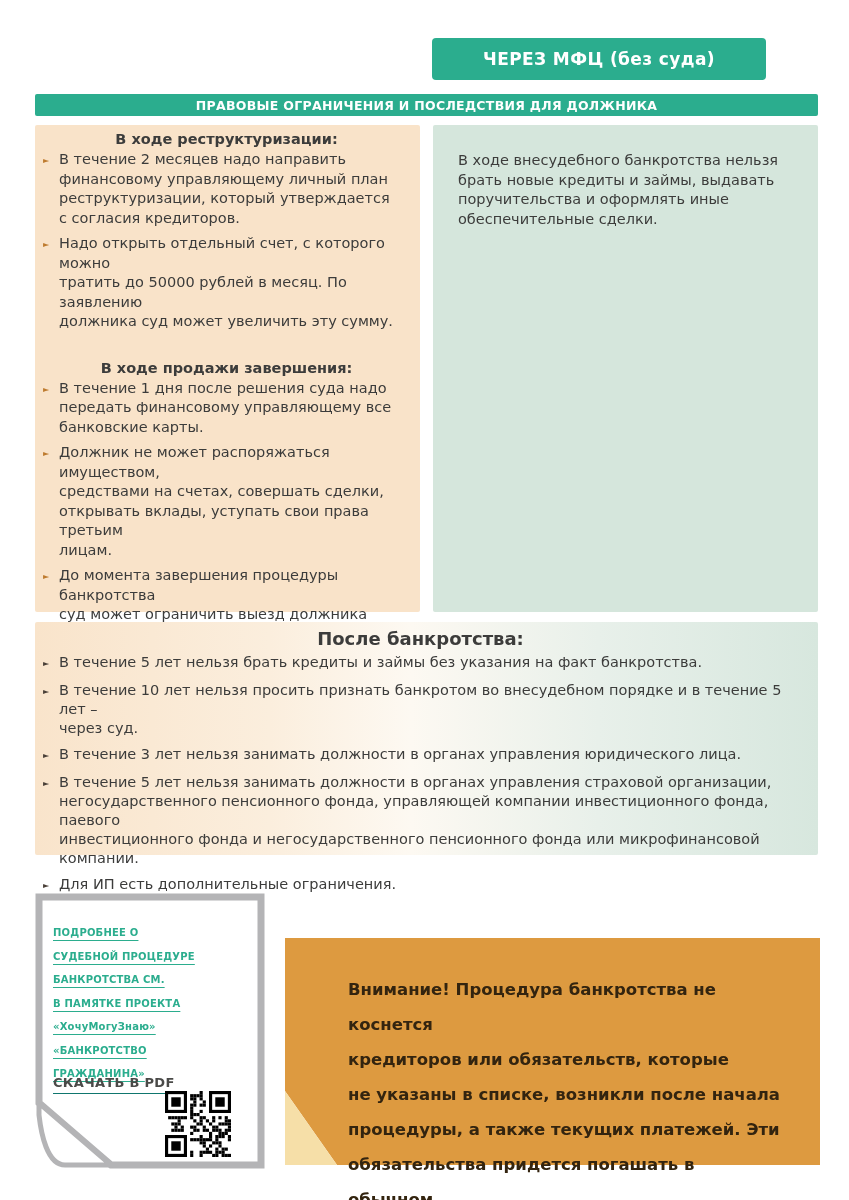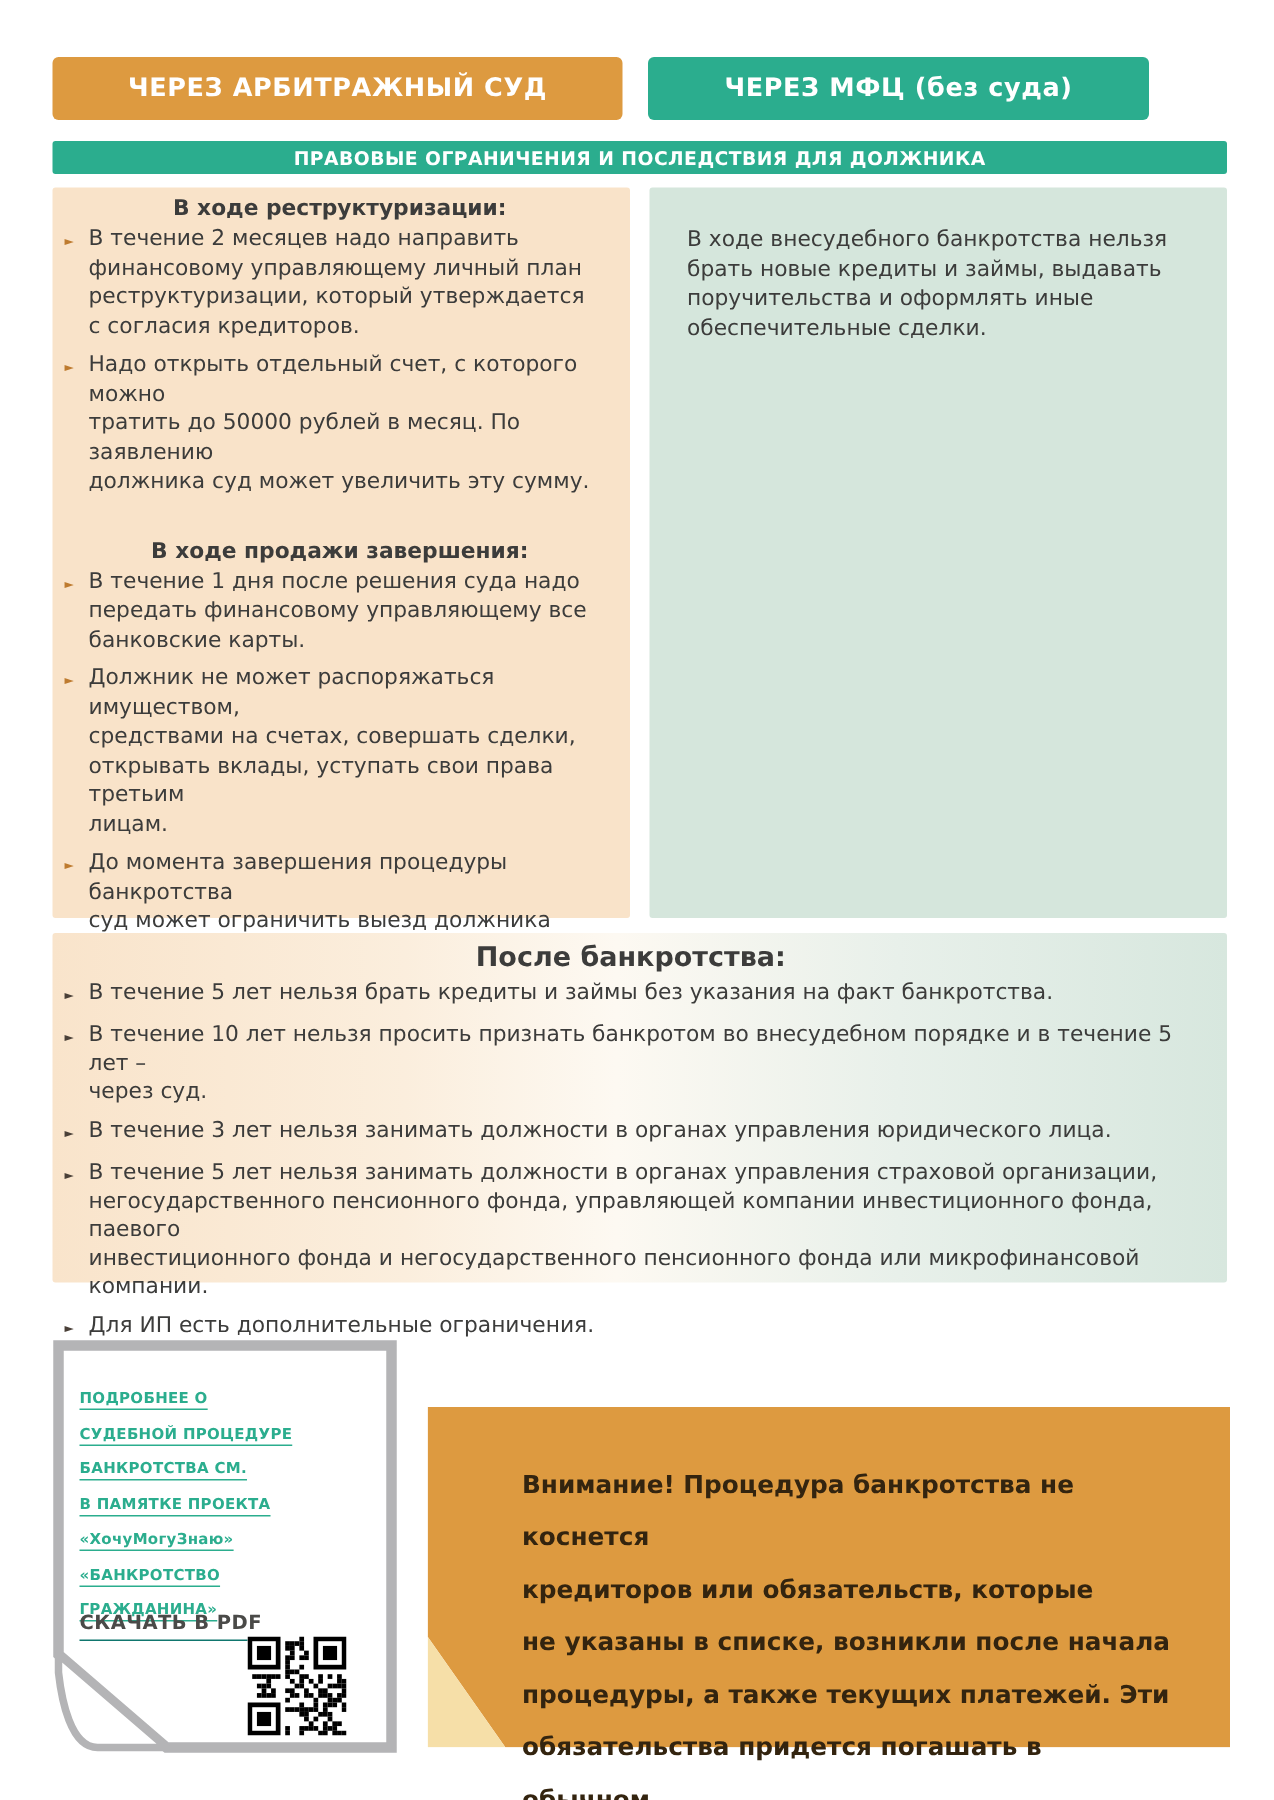--- a/index.html
+++ b/index.html
@@ -59,21 +59,20 @@
   .warning-fold{position:absolute;left:0;bottom:0;width:52px;height:74px;background:#F6DFA8;
     clip-path:polygon(0 0,100% 100%,0 100%);}
   .warning-text{position:absolute;left:63px;top:34px;width:435px;color:#33240F;
     font-size:16.5px;font-weight:bold;line-height:35px;white-space:pre-line;}
 </style>
 </head>
 <body>
 
 <div class="poster">
 
-  <div class="top-btn btn-court">ЧЕРЕЗ АРБИТРАЖНЫЙ СУД</div>
   <div class="top-btn btn-mfc">ЧЕРЕЗ МФЦ (без суда)</div>
 
   <div class="banner">ПРАВОВЫЕ ОГРАНИЧЕНИЯ И ПОСЛЕДСТВИЯ ДЛЯ ДОЛЖНИКА</div>
 
   <div class="panel panel-court">
     <h3>В ходе реструктуризации:</h3>
     <ul class="arrow-list">
       <li>
         <span class="bullet orange"></span>
         <span class="li-text">В течение 2 месяцев надо направить

